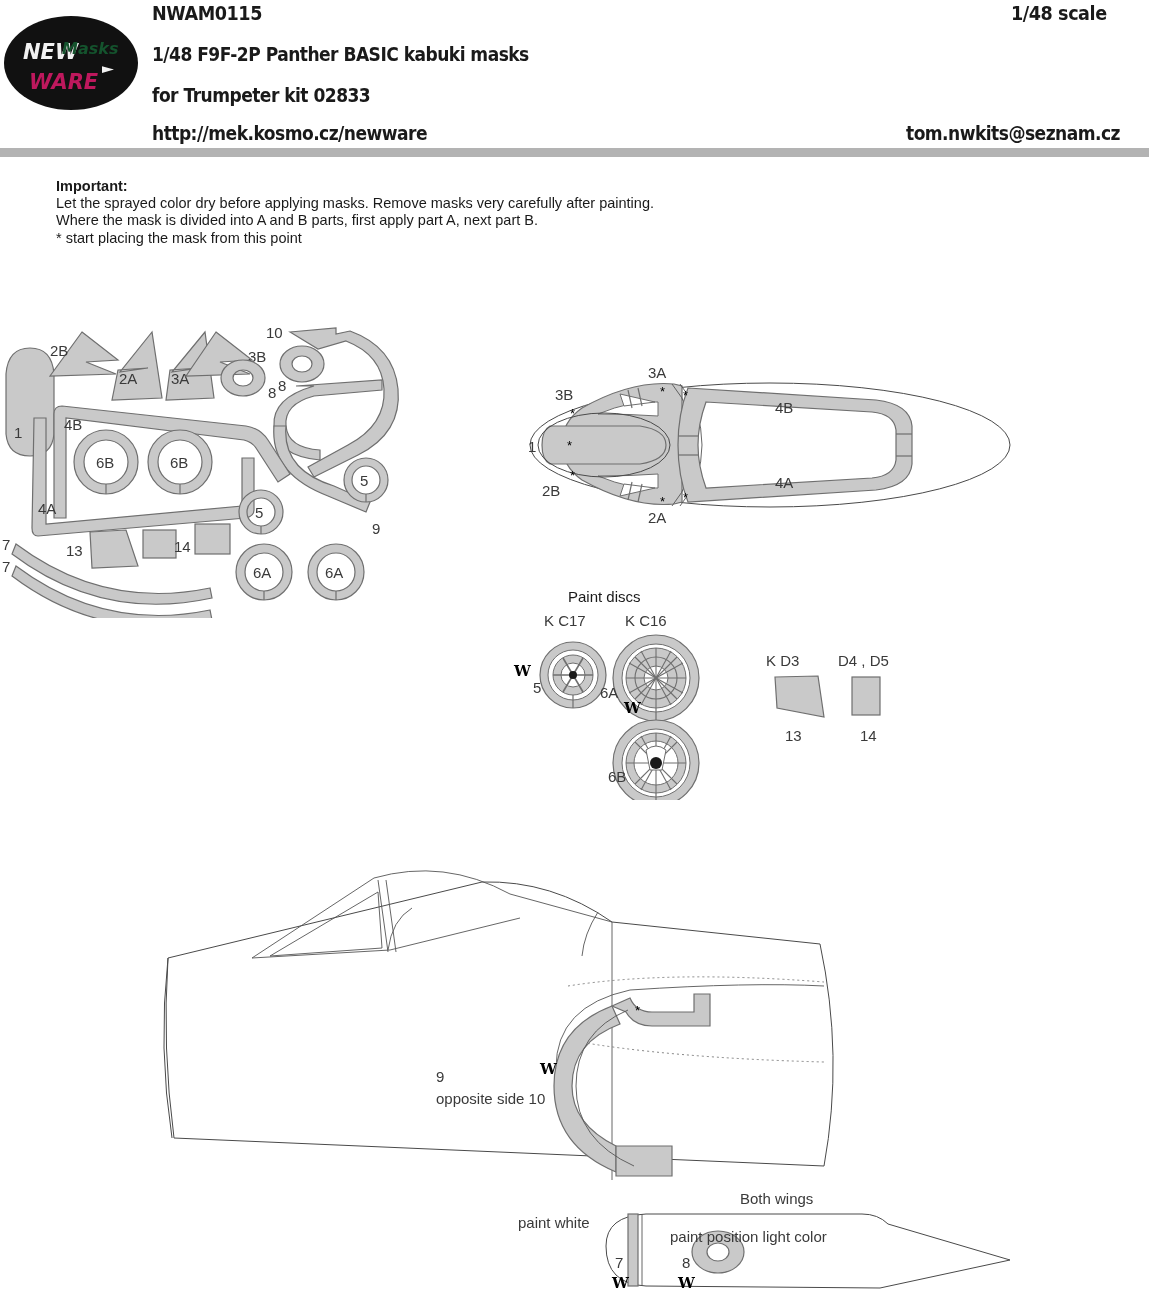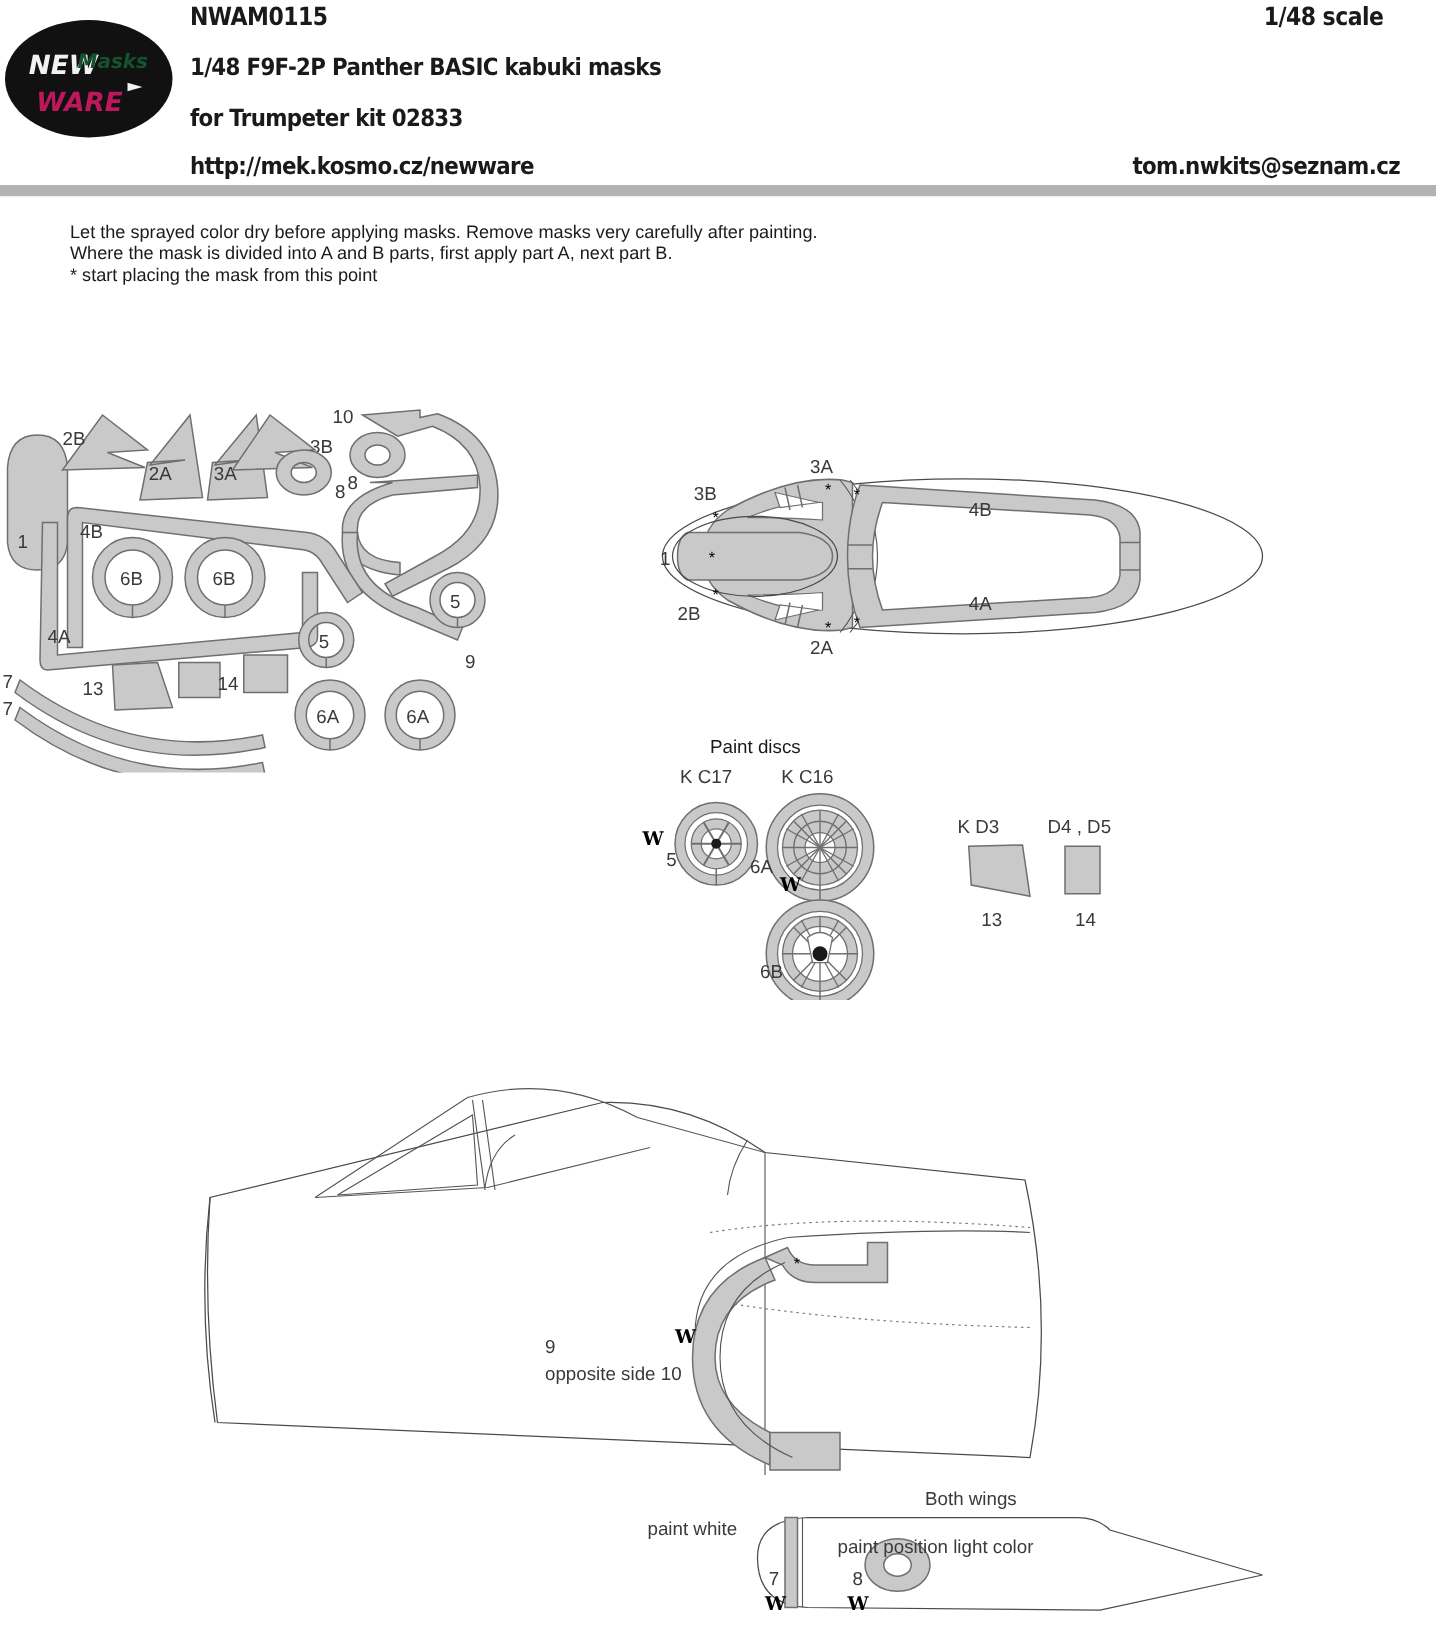--- a/index.html
+++ b/index.html
@@ -71,20 +71,21 @@
   <div class="hdr-code">NWAM0115</div>
   <div class="hdr-scale">1/48 scale</div>
   <div class="hdr-line1">1/48 F9F-2P Panther BASIC kabuki masks</div>
   <div class="hdr-line2">for Trumpeter kit 02833</div>
   <div class="hdr-url">http://mek.kosmo.cz/newware</div>
   <div class="hdr-mail">tom.nwkits@seznam.cz</div>
   <div id="rule"></div>
 </div>
 
 <div id="important">
+  <div class="ttl">Important:</div>
   <div class="ln">Let the sprayed color dry before applying masks. Remove masks very carefully after painting.</div>
   <div class="ln">Where the mask is divided into A and B parts, first apply part A, next part B.</div>
   <div class="ln">*  start placing the mask from this point</div>
 </div>
 
 <svg class="abs" style="left:0px;top:318px;" width="430" height="300" viewBox="0 0 430 300">
 
   <path class="mask" d="M10 22 q22 0 24 26 l0 60 q-2 22 -24 22 q-22 0 -24 -22 l0 -60 q2 -26 24 -26 Z" transform="translate(20,8)"></path>
   <text class="sheet-txt" x="14" y="120">1</text>
 

